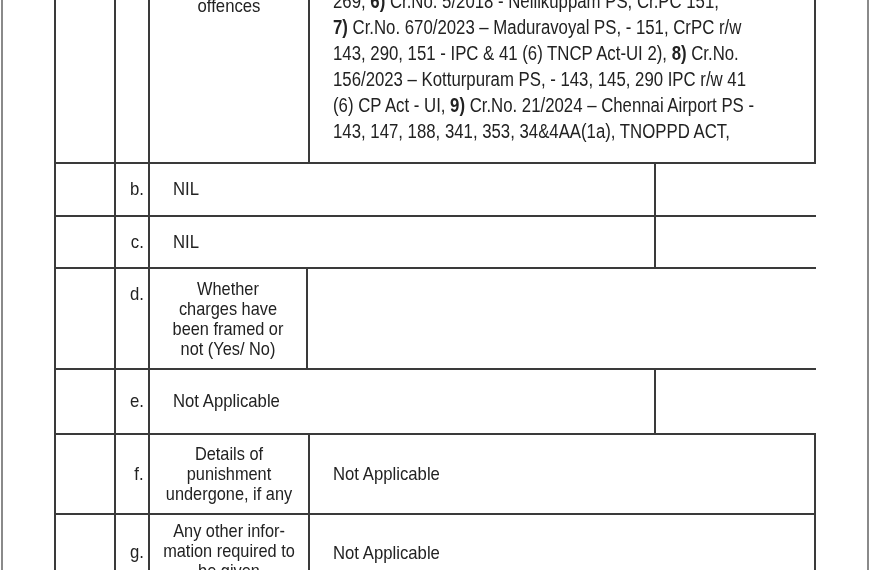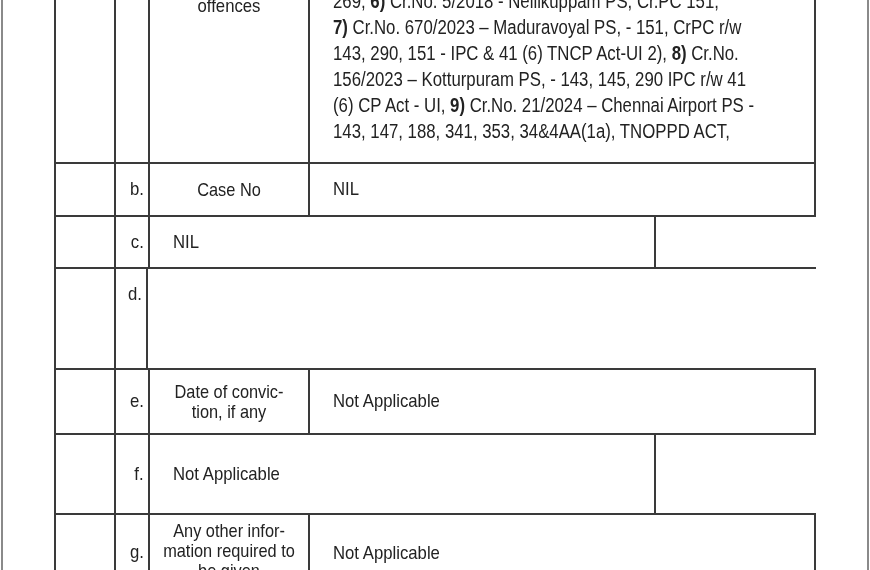--- a/index.html
+++ b/index.html
@@ -132,63 +132,67 @@
           <div><span>143, 147, 188, 341, 353, 34&amp;4AA(1a), TNOPPD ACT,</span></div>
         </div>
     </div>
   </div>
 
   <div class="row" style="height:53px;">
     <div class="cell c-serial"></div>
     <div class="cell c-sub">
       <span class="sub-text" style="top:14px;">b.</span>
     </div>
-    <div class="cell c-label">
-      <div class="label-text">Case No</div>
-    </div>
     <div class="cell c-value">
       <span class="value-text" style="top:14px;">NIL</span>
     </div>
   </div>
 
   <div class="row" style="height:52px;">
     <div class="cell c-serial"></div>
     <div class="cell c-sub">
       <span class="sub-text" style="top:14px;">c.</span>
     </div>
     <div class="cell c-value">
       <span class="value-text" style="top:14px;">NIL</span>
     </div>
   </div>
 
   <div class="row" style="height:101px;">
     <div class="cell c-serial"></div>
     <div class="cell c-sub">
       <span class="sub-text" style="top:14px;">d.</span>
     </div>
+    <div class="cell c-label">
+      <div class="label-text">Whether
+charges have
+been framed or
+not (Yes/ No)</div>
+    </div>
   </div>
 
   <div class="row" style="height:65px;">
     <div class="cell c-serial"></div>
     <div class="cell c-sub">
       <span class="sub-text" style="top:20px;">e.</span>
     </div>
-    <div class="cell c-label">
-      <div class="label-text">Date of convic-
-tion, if any</div>
-    </div>
     <div class="cell c-value">
       <span class="value-text" style="top:20px;">Not Applicable</span>
     </div>
   </div>
 
   <div class="row" style="height:80px;">
     <div class="cell c-serial"></div>
     <div class="cell c-sub">
       <span class="sub-text" style="top:28px;">f.</span>
+    </div>
+    <div class="cell c-label">
+      <div class="label-text">Details of
+punishment
+undergone, if any</div>
     </div>
     <div class="cell c-value">
       <span class="value-text" style="top:28px;">Not Applicable</span>
     </div>
   </div>
 
   <div class="row" style="height:80px; border-bottom:none;">
     <div class="cell c-serial"></div>
     <div class="cell c-sub">
       <span class="sub-text" style="top:26px;">g.</span>

